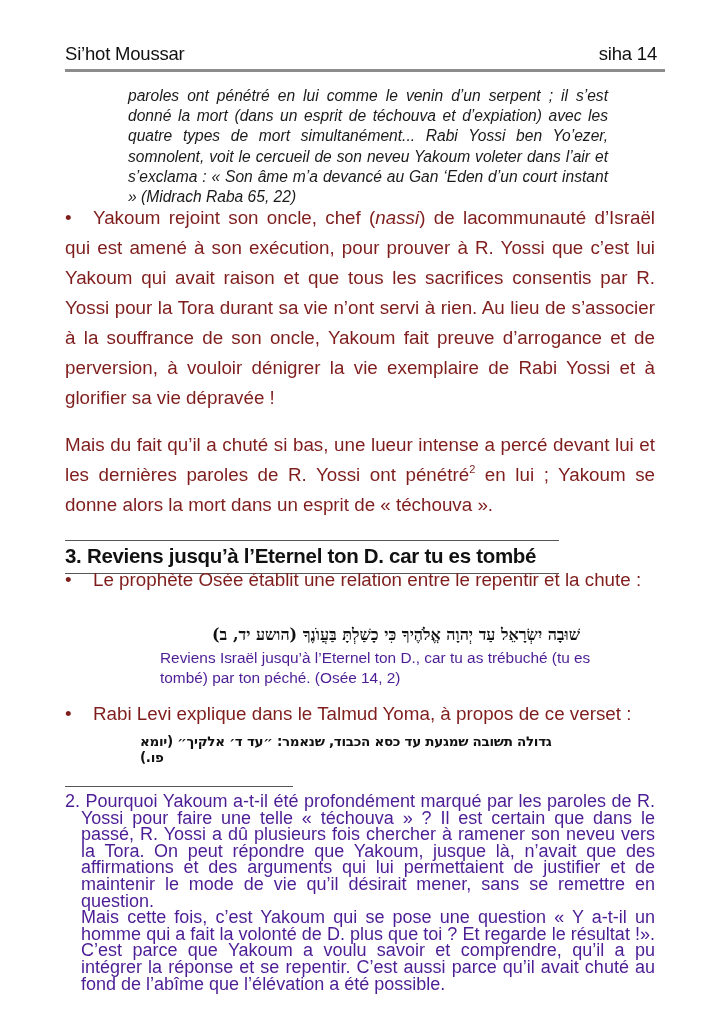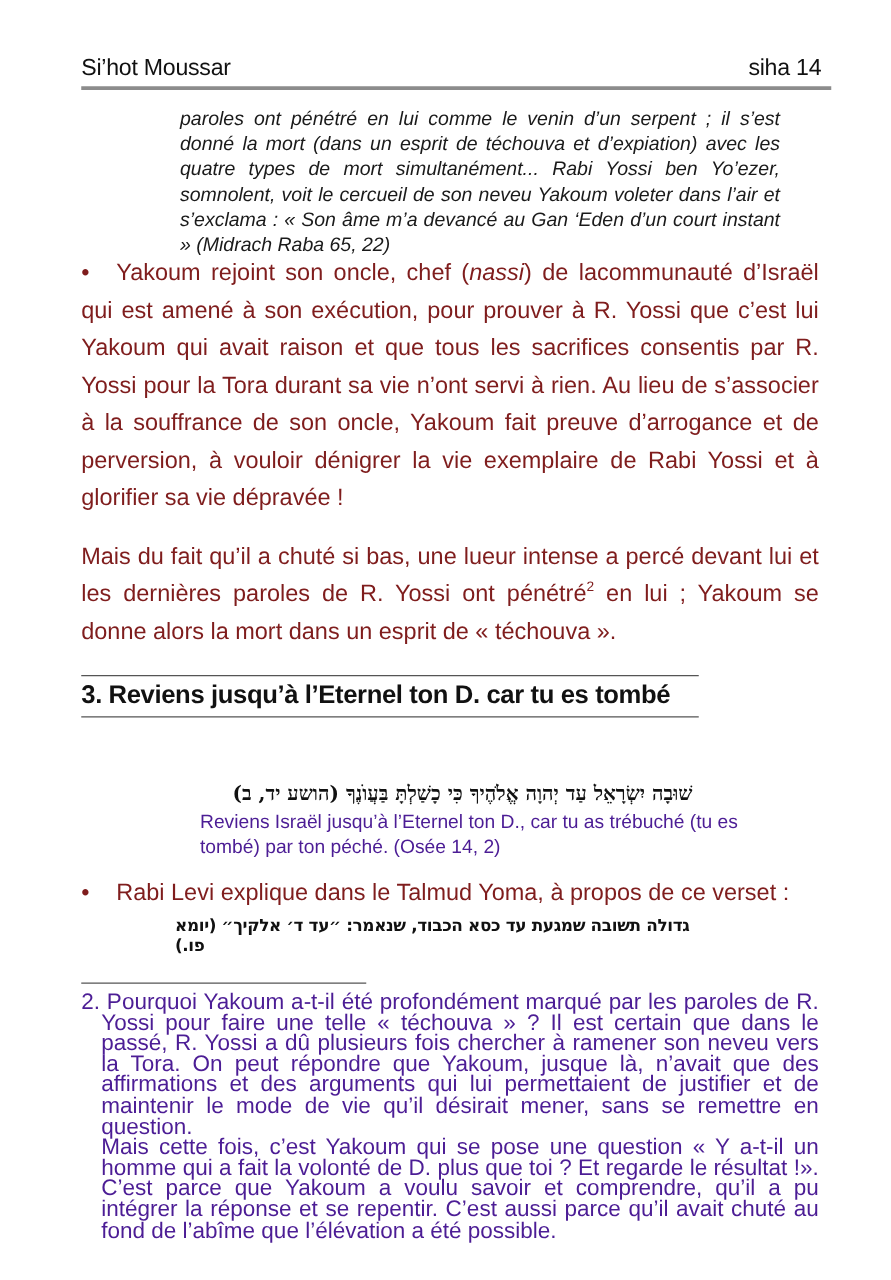--- a/index.html
+++ b/index.html
@@ -3,36 +3,36 @@
   <meta charset="utf-8">
   <style>
     html, body { margin: 0; padding: 0; background: #ffffff; }
     body { width: 713px; height: 1024px; position: relative; overflow: hidden; color: #111; }
     .page { position: absolute; left: 0; top: 0; width: 713px; height: 1024px; font-family: "Liberation Sans", sans-serif; }
 
     .running-header { position: absolute; left: 65px; top: 43px; width: 600px; height: 26px; border-bottom: 3px solid #8c8c8c; }
     .running-header .left { position: absolute; left: 0; top: 0; font-size: 18.5px; letter-spacing: -0.2px; }
     .running-header .right { position: absolute; right: 8px; top: 0; font-size: 18.5px; letter-spacing: -0.2px; }
 
-    .quote-block { position: absolute; left: 144px; top: 86px; width: 480px; font-style: italic; font-size: 15.6px; line-height: 20.2px; text-align: justify; color: #1a1a1a; }
+    .quote-block { position: absolute; left: 128px; top: 86px; width: 480px; font-style: italic; font-size: 15.6px; line-height: 20.2px; text-align: justify; color: #1a1a1a; }
 
     .para { position: absolute; left: 65px; width: 590px; font-size: 18.8px; line-height: 30px; text-align: justify; color: #7f1d1d; }
     .para .bullet { display: inline-block; width: 28px; }
     .para i { font-style: italic; }
     .para sup { font-size: 11px; vertical-align: 8px; line-height: 0; }
 
     .p1 { top: 203px; }
     .p2 { top: 430px; }
 
     .section-heading { position: absolute; left: 65px; top: 540px; width: 494px; border-top: 1.5px solid #555; border-bottom: 1.5px solid #555; height: 32px; }
     .section-heading span { position: absolute; left: 0; top: 3px; font-weight: bold; font-size: 20.5px; letter-spacing: -0.3px; color: #111; }
 
     .p3 { top: 565px; }
 
-    .hebrew-verse { position: absolute; left: 160px; top: 625px; width: 420px; text-align: center; direction: rtl; font-family: "DejaVu Serif", serif; font-size: 16px; font-weight: bold; color: #111; }
+    .hebrew-verse { position: absolute; left: 160px; top: 625px; width: 420px; text-align: right; direction: rtl; font-family: "DejaVu Serif", serif; font-size: 16px; font-weight: bold; color: #111; }
     .verse-translation { position: absolute; left: 160px; top: 648px; width: 440px; font-size: 15.4px; line-height: 20px; color: #4c1d95; }
 
     .p4 { top: 699px; }
     .hebrew-talmud { position: absolute; left: 140px; top: 733px; width: 420px; text-align: left; direction: rtl; font-family: "DejaVu Sans", sans-serif; font-size: 13.5px; font-weight: bold; color: #111; letter-spacing: -0.3px; }
 
     .footnote-rule { position: absolute; left: 65px; top: 786px; width: 228px; border-top: 1.5px solid #555; }
     .footnote { position: absolute; left: 65px; top: 793px; width: 590px; font-size: 18px; line-height: 16.6px; text-align: justify; color: #4c1d95; }
     .footnote .fn-line { padding-left: 16px; text-indent: -16px; }
     .footnote .fn-cont { padding-left: 16px; }
 
@@ -55,20 +55,23 @@
   </div>
 
   <div class="para p2">
     <span>Mais du fait qu’il a chuté si bas, une lueur intense a percé devant lui et les dernières paroles de R. Yossi ont pénétré</span><sup>2</sup><span> en lui ; Yakoum se donne alors la mort dans un esprit de « téchouva ».</span>
   </div>
 
   <div class="section-heading">
     <span>3. Reviens jusqu’à l’Eternel ton D. car tu es tombé</span>
   </div>
 
+  <div class="para p3">
+    <span class="bullet">•</span><span>Le prophète Osée établit une relation entre le repentir et la chute :</span>
+  </div>
 
   <div class="hebrew-verse">שׁוּבָה יִשְׂרָאֵל עַד יְהוָה אֱלֹהֶיךָ כִּי כָשַׁלְתָּ בַּעֲוֺנֶךָ (הושע יד, ב)</div>
   <div class="verse-translation">Reviens Israël jusqu’à l’Eternel ton D., car tu as trébuché (tu es tombé) par ton péché. (Osée 14, 2)</div>
 
   <div class="para p4">
     <span class="bullet">•</span><span>Rabi Levi explique dans le Talmud Yoma, à propos de ce verset :</span>
   </div>
 
   <div class="hebrew-talmud">גדולה תשובה שמגעת עד כסא הכבוד, שנאמר: ״עד ד׳ אלקיך״ (יומא פו.)</div>
 

